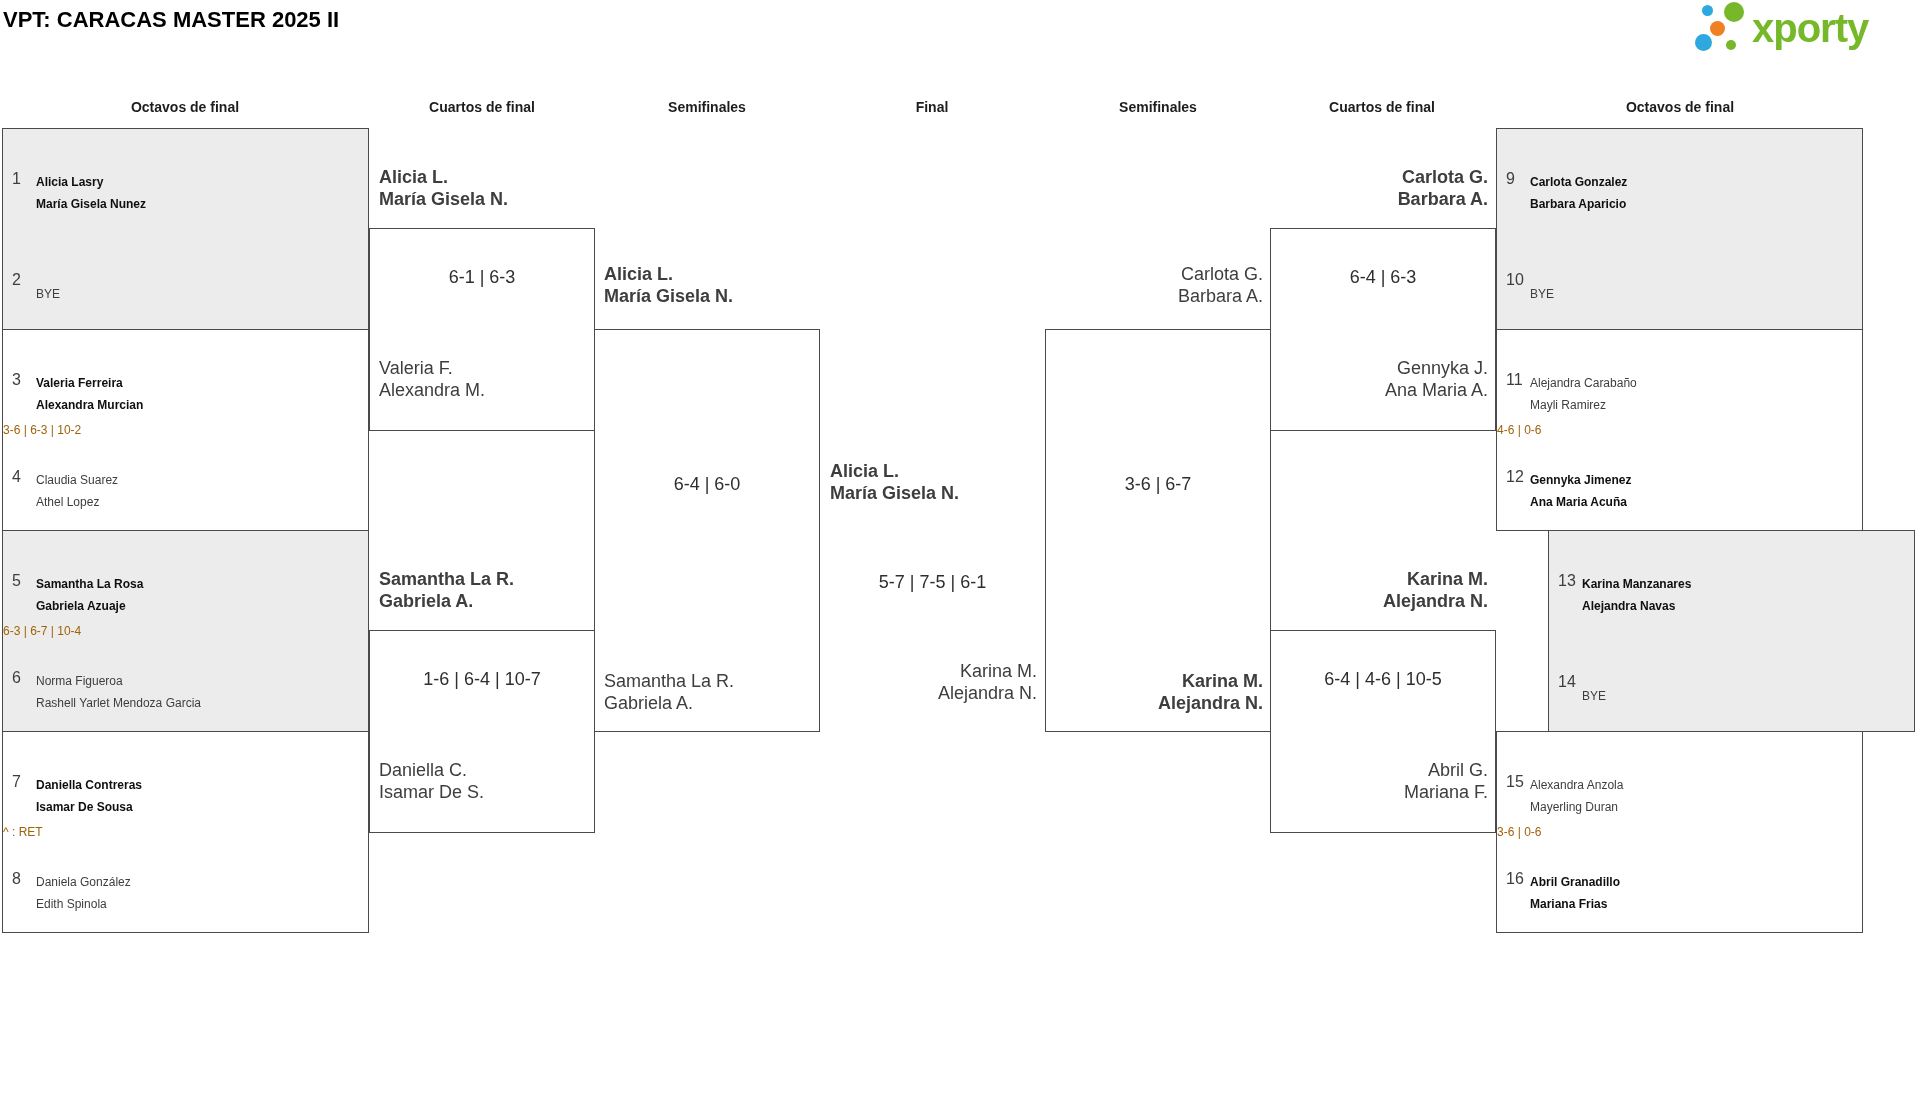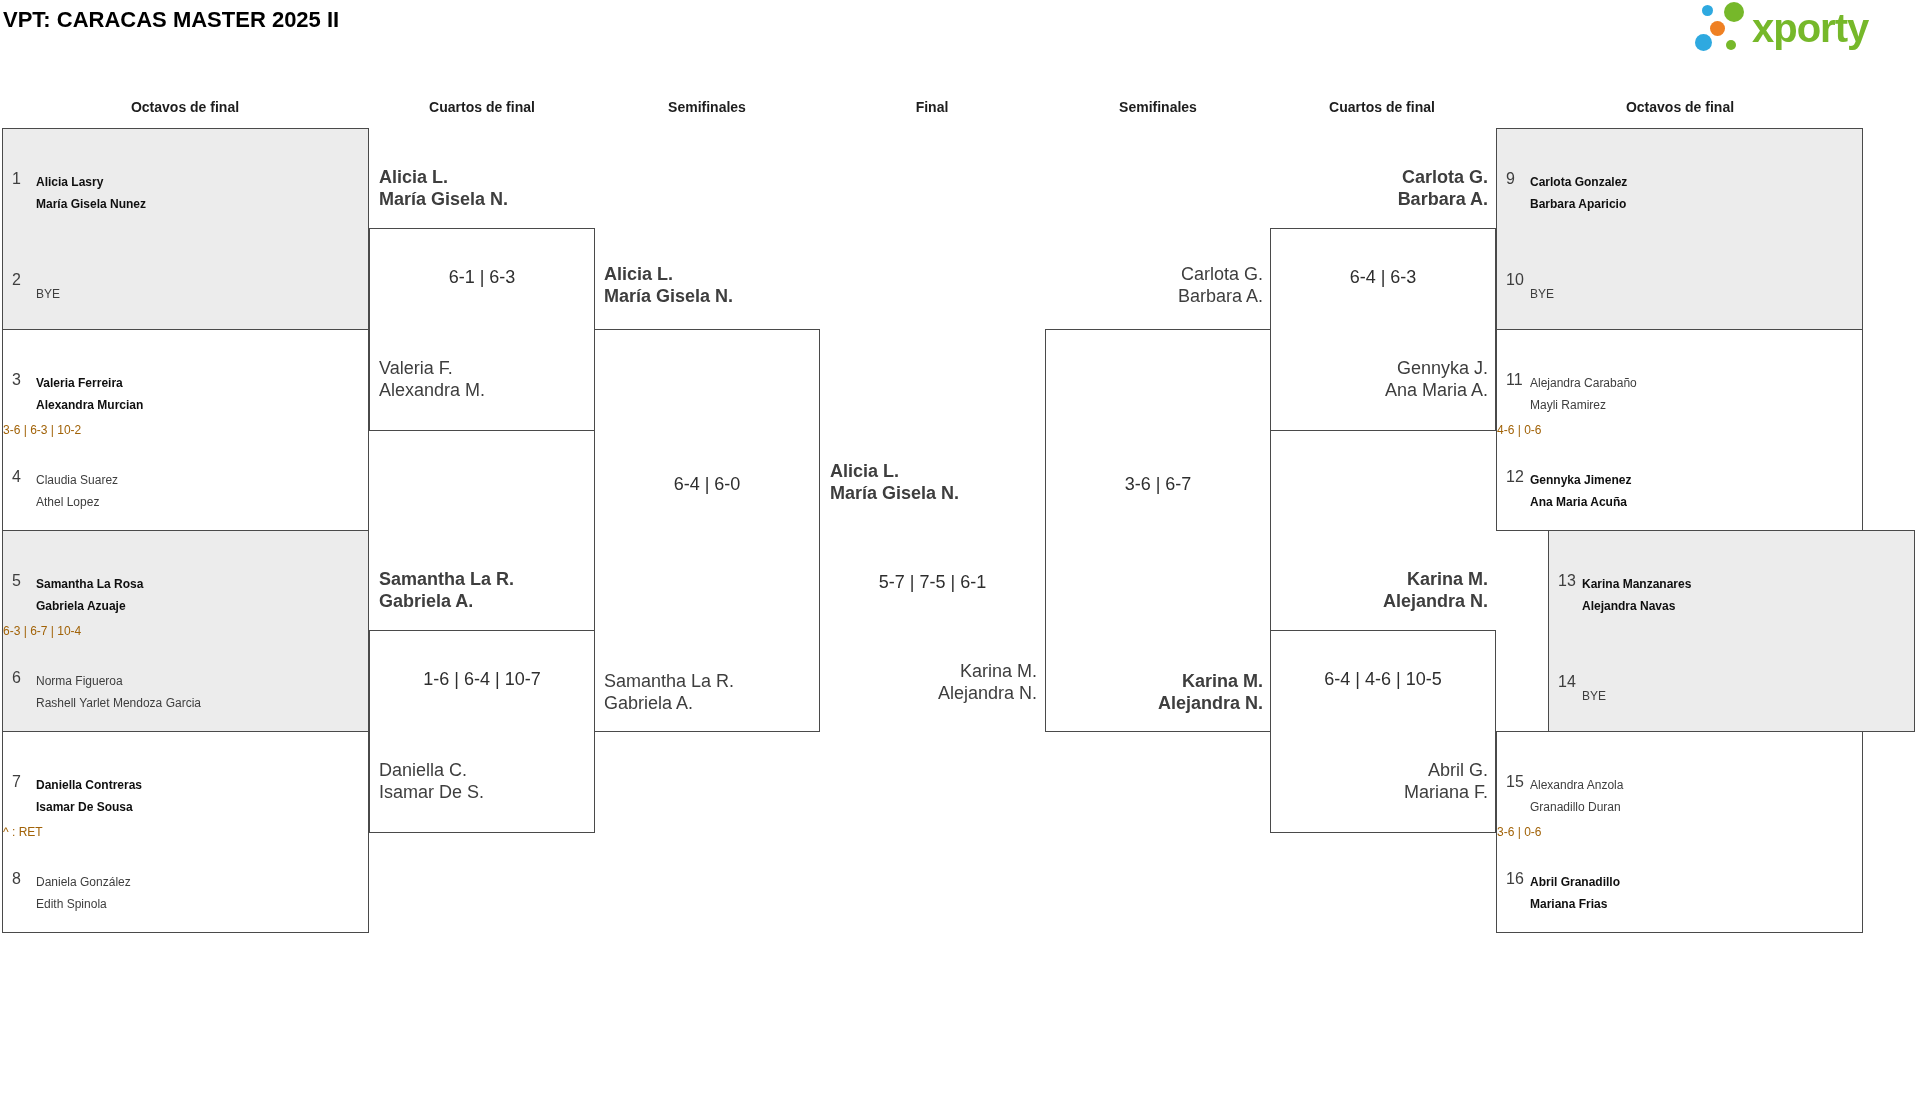--- a/index.html
+++ b/index.html
@@ -193,21 +193,21 @@
         <span class="ln">BYE</span>
       </span>
     </div>
   </div>
 
   <div class="oct" style="left:1496px;top:731px">
     <div class="team ta">
       <span class="seed">15</span>
       <span class="names">
         <span class="ln">Alexandra Anzola</span>
-        <span class="ln">Granadillo Duran</span>
+        <span class="ln">Mayerling Duran</span>
       </span>
     </div>
     <div class="mscore">3-6 | 0-6</div>
     <div class="team tb2">
       <span class="seed">16</span>
       <span class="names w">
         <span class="ln">Abril Granadillo</span>
         <span class="ln">Mariana Frias</span>
       </span>
     </div>

